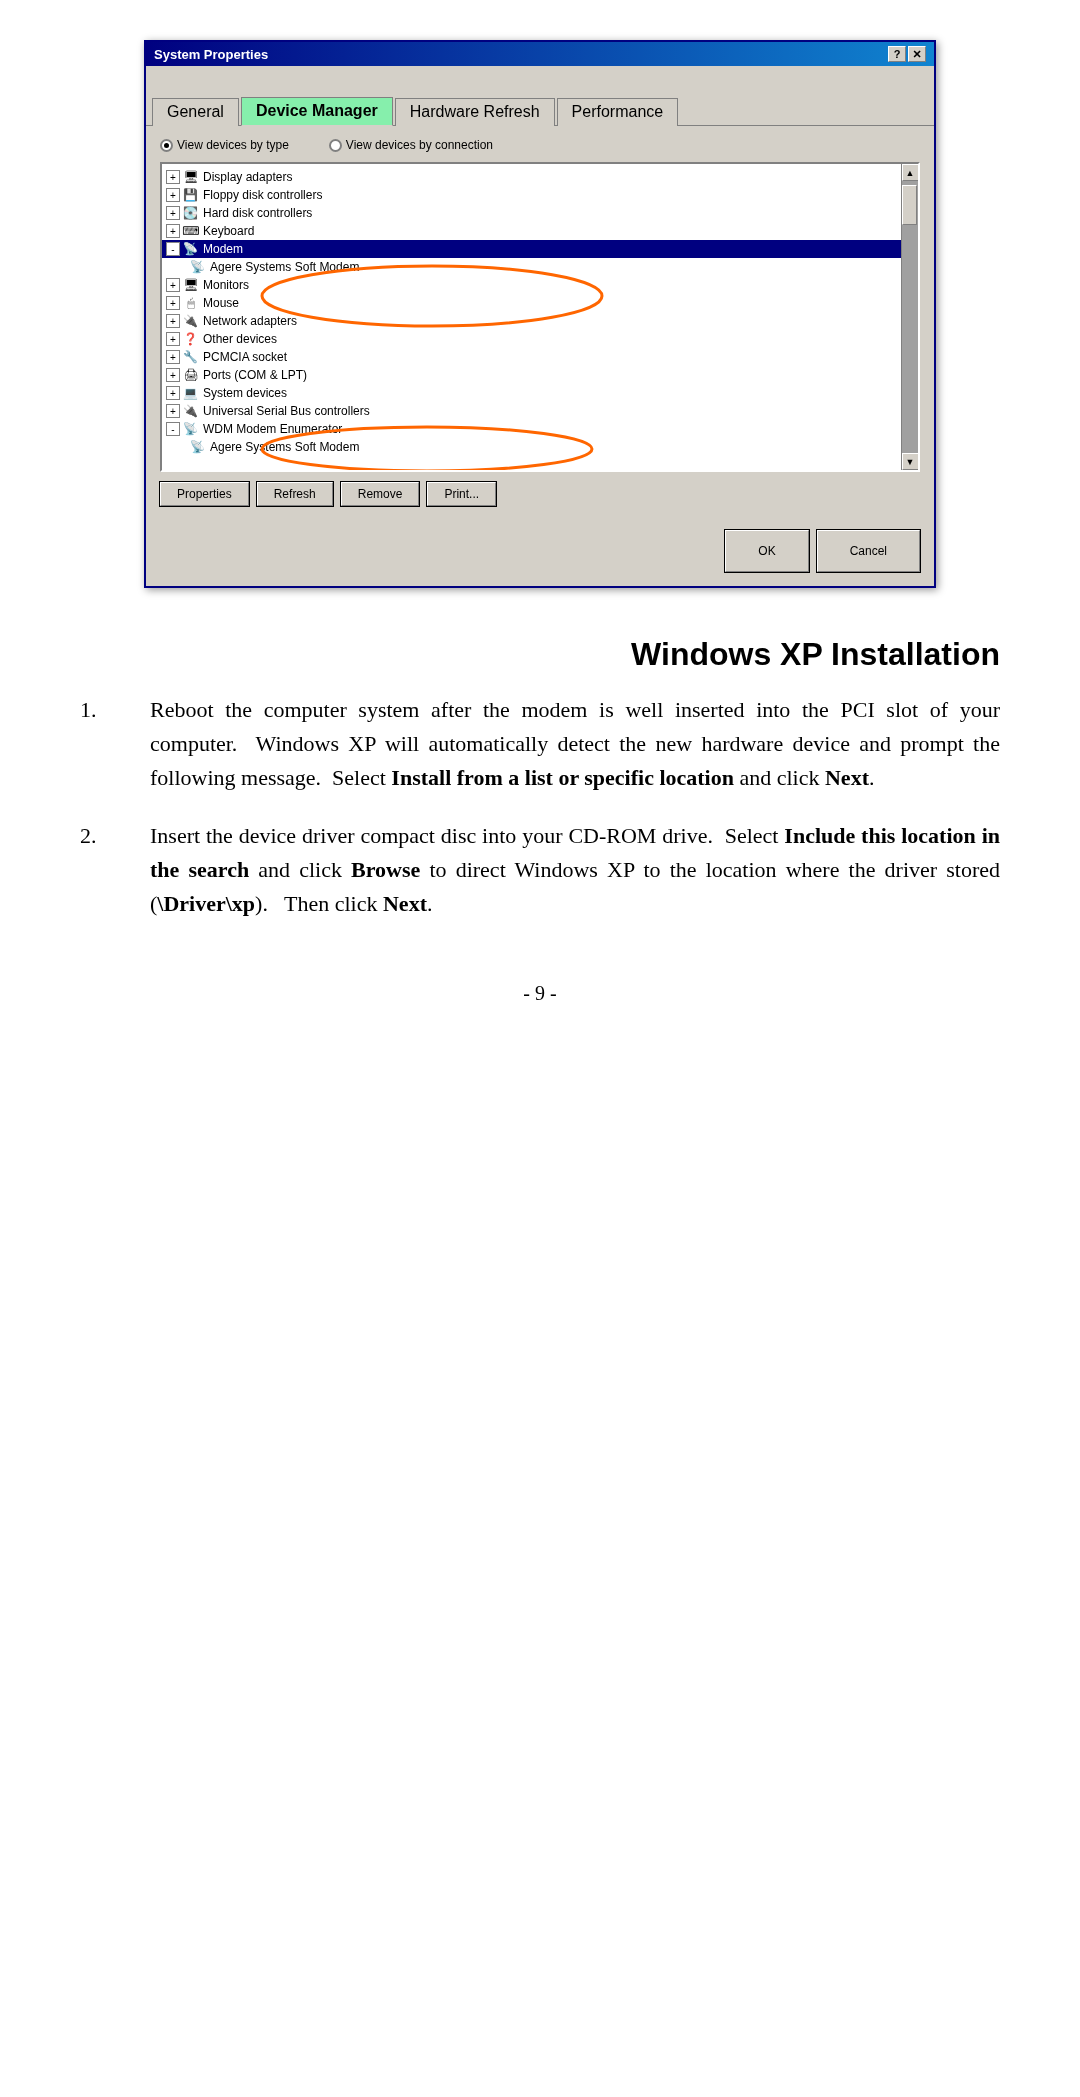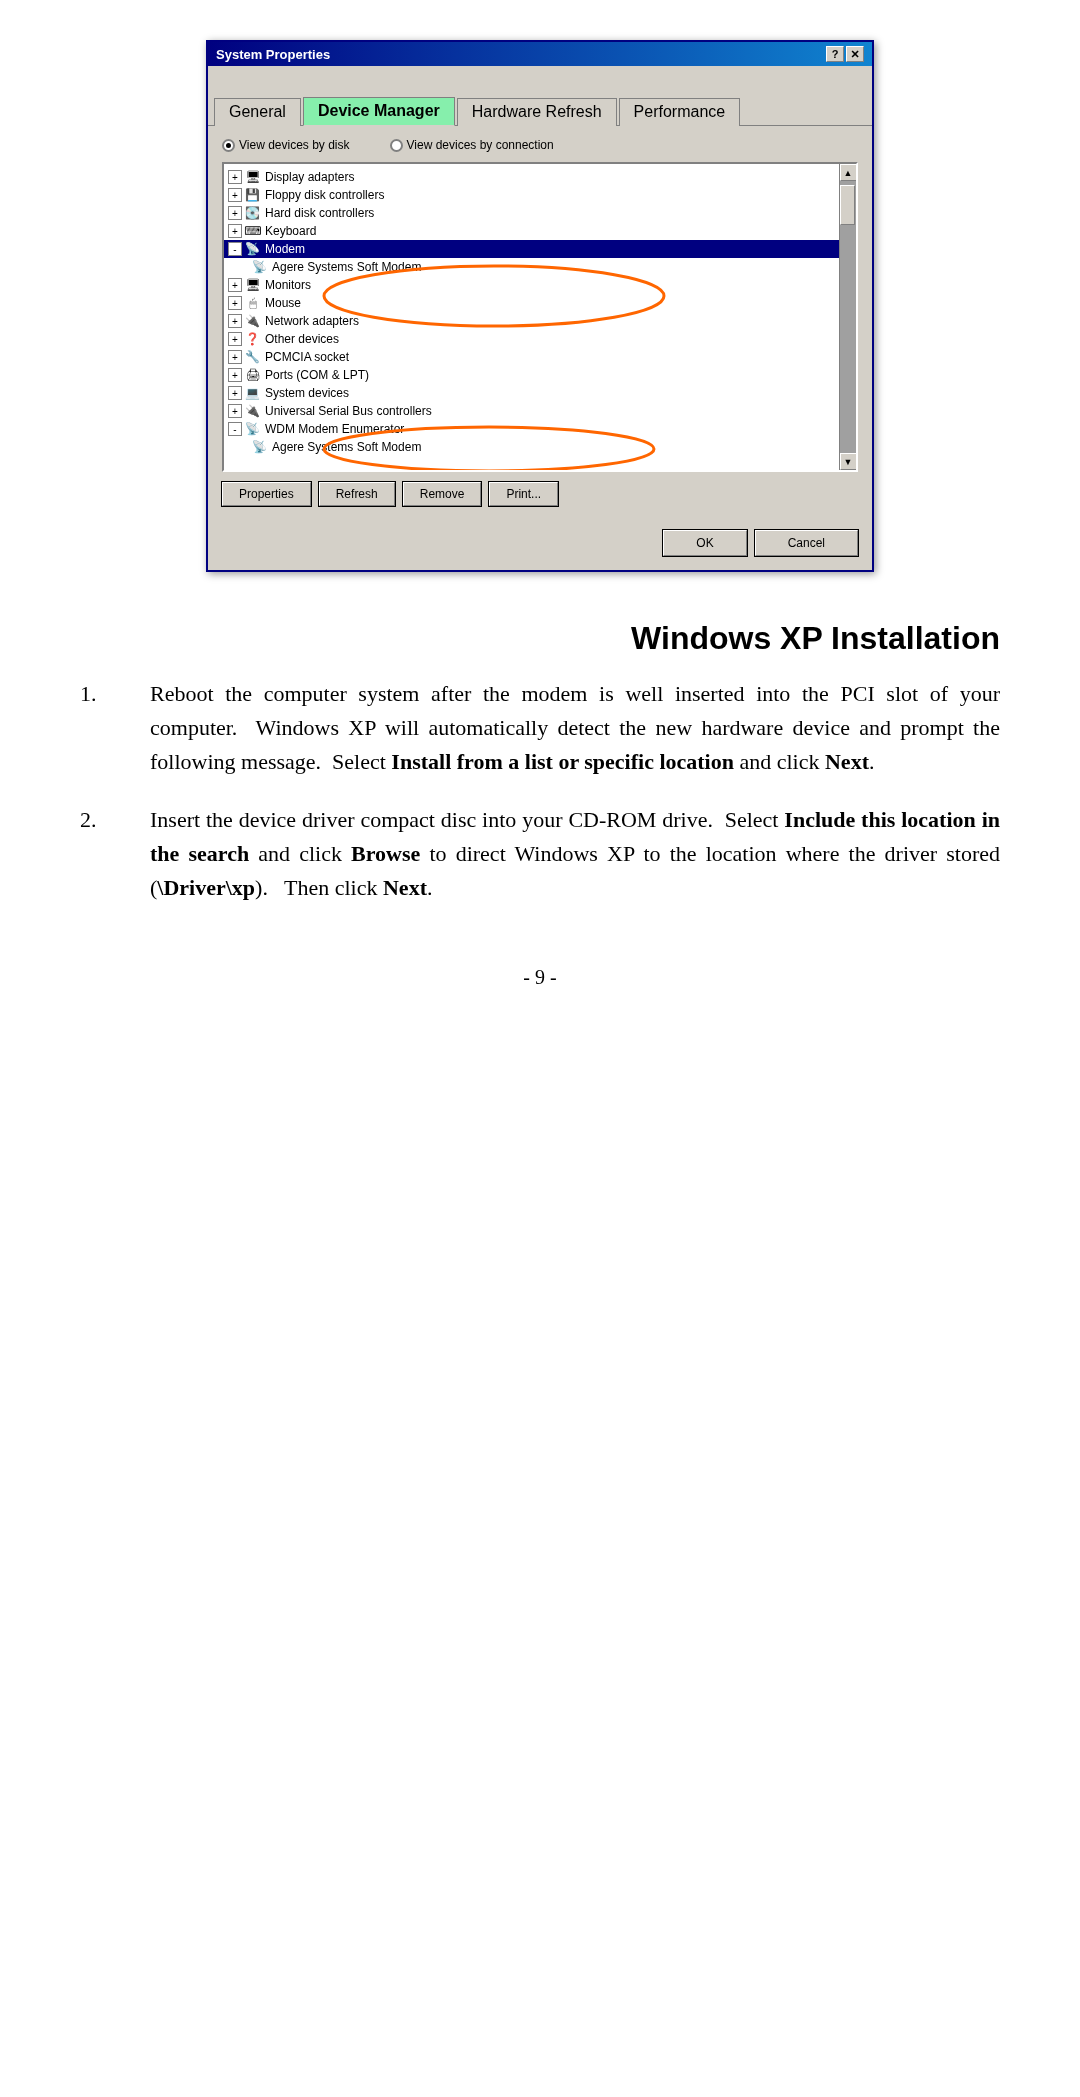--- a/index.html
+++ b/index.html
@@ -14,21 +14,21 @@
     }
 
     
     .dialog-wrapper {
       display: flex;
       justify-content: center;
       margin-bottom: 48px;
     }
 
     .win-dialog {
-      width: 668px;
+      width: 792px;
       border: 2px solid #000080;
       background: #d4d0c8;
       font-family: 'Arial', sans-serif;
       font-size: 13px;
       box-shadow: 2px 2px 8px rgba(0,0,0,0.4);
     }
 
     .win-titlebar {
       background: linear-gradient(to right, #000080, #1084d0);
       color: #fff;
@@ -275,21 +275,21 @@
     .ok-cancel-row {
       display: flex;
       justify-content: flex-end;
       gap: 8px;
       padding: 10px 14px 14px 14px;
       font-family: Arial, sans-serif;
       font-size: 12px;
     }
 
     .win-ok-btn {
-      padding: 5px 32px;
+      padding: 13px 32px;
       background: #d4d0c8;
       border: 1px solid #fff;
       border-right-color: #808080;
       border-bottom-color: #808080;
       outline: 1px solid #000;
       cursor: pointer;
       font-size: 12px;
       font-family: Arial, sans-serif;
     }
 
@@ -356,21 +356,21 @@
       <div class="win-tab active">Device Manager</div>
       <div class="win-tab">Hardware Refresh</div>
       <div class="win-tab">Performance</div>
     </div>
 
     <div class="win-content">
 
       <div class="radio-row">
         <div class="radio-option">
           <div class="radio-circle selected"></div>
-          <span>View devices by disk</span>
+          <span>View devices by type</span>
         </div>
         <div class="radio-option">
           <div class="radio-circle"></div>
           <span>View devices by connection</span>
         </div>
       </div>
 
       <div class="device-list-container">
         <div class="device-list-box">
           <div class="device-list-inner">

